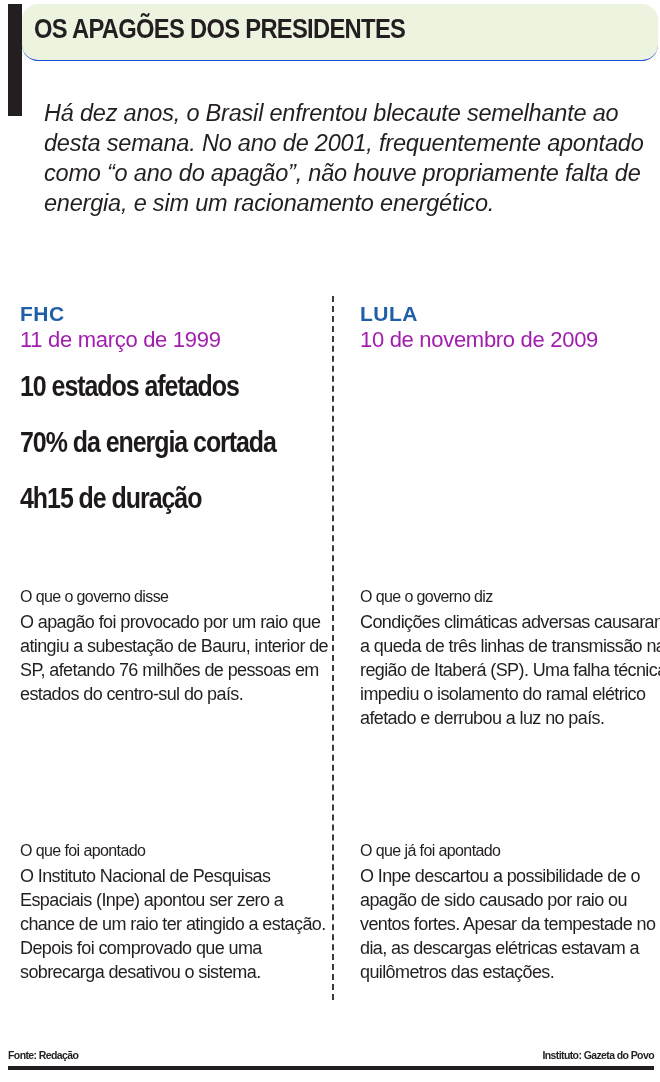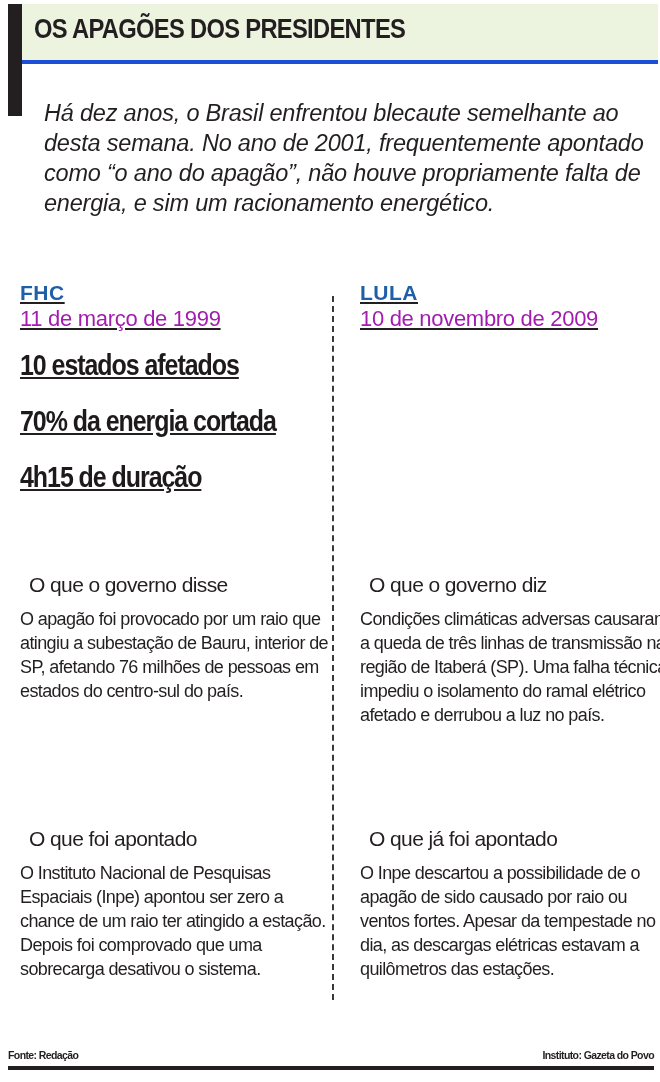--- a/index.html
+++ b/index.html
@@ -6,36 +6,36 @@
     body {
       width: 660px; height: 1082px; position: relative; overflow: hidden;
       font-family: "Liberation Sans", "DejaVu Sans", sans-serif; color: #231f20;
     }
     .sidebar-bar {
       position: absolute; left: 8px; top: 4px; width: 14px; height: 112px;
       background: #231f20;
     }
     .header-band {
       position: absolute; left: 22px; top: 4px; width: 636px; height: 56px;
-      background: #ecf3df; border-bottom: 4px solid #1d4ed8;
+      background: #ecf3df; border-bottom: 1px solid #1d4ed8; border-radius: 16px;
     }
     .page-title {
       position: absolute; left: 12px; top: 10px; margin: 0;
       font-family: "Liberation Sans", sans-serif; font-weight: bold;
       font-size: 27px; letter-spacing: -0.8px; color: #231f20;
       transform: scaleX(0.88); transform-origin: left center; white-space: nowrap;
     }
     .intro {
       position: absolute; left: 34px; top: 88px; width: 620px;
       font-size: 23.5px; line-height: 30px; color: #231f20; margin: 10px;
       letter-spacing: -0.2px;
       font-style: italic;
     }
     .column {
-      position: absolute; top: 281px; width: 310px; text-decoration: underline;
+      position: absolute; top: 302px; width: 310px;
     }
     .col-left { left: 20px; }
     .col-right { left: 360px; width: 298px; }
     .divider {
       position: absolute; left: 332px; top: 296px; height: 704px; width: 0;
       border-left: 2px dashed #3a3a3a;
     }
     .president {
       font-weight: bold; font-size: 21px; color: #1f5fa8; margin: 0;
       letter-spacing: 0.5px; line-height: 24px;
@@ -44,21 +44,21 @@
       font-size: 22px; color: #a21caf; margin: 0; line-height: 28px;
       letter-spacing: -0.3px;
     }
     .stat {
       font-weight: bold; font-size: 29px; color: #1e1a1b; margin: 0;
       line-height: 56px; letter-spacing: -1.2px; white-space: nowrap;
       transform: scaleX(0.86); transform-origin: left center;
     }
     .stats { margin-top: 4px; }
     .section-title {
-      font-size: 21px; color: #231f20; margin: 9px; line-height: 26px;
+      font-size: 16px; color: #231f20; margin: 0; line-height: 26px;
       letter-spacing: -0.6px; font-weight: normal;
     }
     .section-body {
       font-size: 18px; color: #231f20; margin: 0; line-height: 24px;
       letter-spacing: -0.6px;
     }
     .section { position: absolute; width: 310px; }
     .col-left .s1 { top: 282px; }
     .col-right .s1 { top: 282px; }
     .col-left .s2 { top: 536px; }

